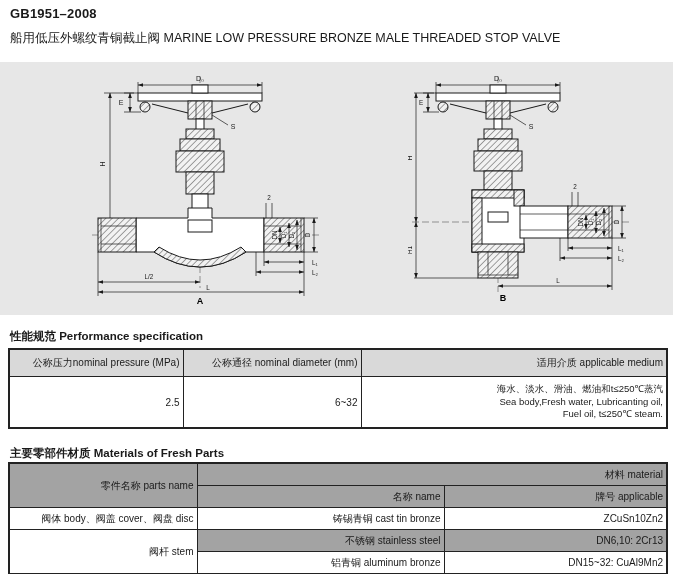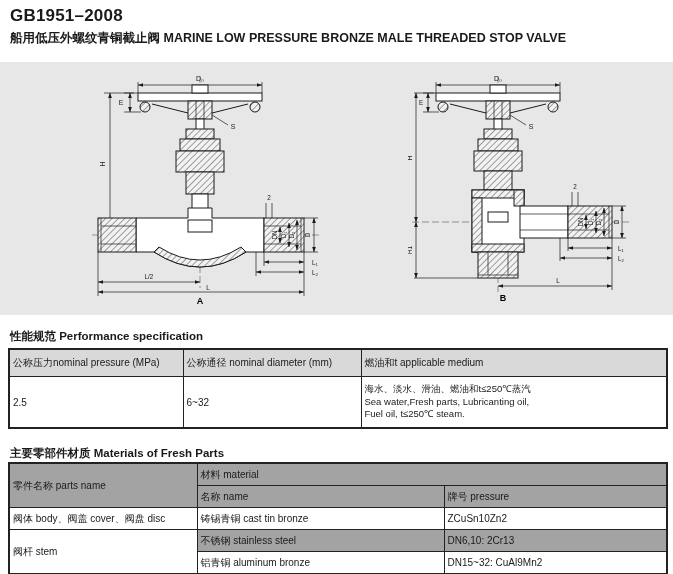--- a/index.html
+++ b/index.html
@@ -1,29 +1,29 @@
 <!DOCTYPE html>
 <html><head>
 <meta charset="utf-8">
 <style>
   html,body{margin:0;padding:0;}
   body{
     width:673px;height:574px;position:relative;background:#ffffff;
     font-family:"Liberation Sans", sans-serif;color:#1a1a1a;overflow:hidden;
   }
-  .std-code{position:absolute;left:10px;top:6px;font-size:17px;font-weight:bold;letter-spacing:.2px;}
-  .subtitle{position:absolute;left:10px;top:30px;font-size:12.5px;font-weight:bold;white-space:nowrap;}
+  .std-code{position:absolute;left:10px;top:6px;font-size:13px;font-weight:bold;letter-spacing:.2px;}
+  .subtitle{position:absolute;left:10px;top:30px;font-size:12.5px;font-weight:normal;white-space:nowrap;}
   .panel{position:absolute;left:0;top:62px;width:673px;height:253px;background:#e7e7e7;}
   .svgdraw{position:absolute;}
   .sec-head{position:absolute;left:10px;font-size:11.5px;font-weight:bold;}
   .sec1{top:329px;} .sec2{top:446px;}
   table{border-collapse:collapse;position:absolute;left:8px;table-layout:fixed;}
   .t1{top:348px;width:658px;}
   .t2{top:462px;width:658px;}
-  th,td{border:1px solid #222;font-size:10px;font-weight:normal;text-align:left;vertical-align:middle;padding:0 3px;}
+  th,td{border:1px solid #222;font-size:10px;font-weight:normal;text-align:right;vertical-align:middle;padding:0 3px;}
   table{border:2px solid #222;}
   .t1 th{height:26px;background:#d9d9d9;}
   .t1 td{height:50px;}
   .t2 th{height:21px;background:#a3a3a3;}
   .t2 td{height:21px;}
   .shaded{background:#a3a3a3;}
   .medium-cell div{line-height:1.3;font-size:9.5px;}
   
   .ln{stroke:#1a1a1a;stroke-width:1;fill:none;}
   .thin{stroke:#1a1a1a;stroke-width:.7;fill:none;}
@@ -237,30 +237,30 @@
 <table class="t1">
   <colgroup>
       <col style="width:174px">
       <col style="width:178px">
       <col style="width:306px">
     </colgroup>
   <thead>
     <tr>
       <th>公称压力nominal pressure (MPa)</th>
       <th>公称通径 nominal diameter (mm)</th>
-      <th>燃油和t applicable medium</th>
+      <th>适用介质 applicable medium</th>
     </tr>
   </thead>
   <tbody>
     <tr>
       <td>2.5</td>
       <td>6~32</td>
       <td class="medium-cell">
         <div>海水、淡水、滑油、燃油和t≤250℃蒸汽</div>
-        <div>Sea water,Fresh parts, Lubricanting oil,</div>
+        <div>Sea body,Fresh water, Lubricanting oil,</div>
         <div>Fuel oil, t≤250℃ steam.</div>
       </td>
     </tr>
   </tbody>
 </table>
 
 <div class="sec-head sec2">主要零部件材质 Materials of Fresh Parts</div>
 
 <table class="t2">
   <colgroup>
@@ -268,21 +268,21 @@
       <col style="width:247px">
       <col style="width:223px">
     </colgroup>
   <tbody>
     <tr>
       <th rowspan="2">零件名称 parts name</th>
       <th colspan="2">材料  material</th>
     </tr>
     <tr>
       <th>名称 name</th>
-      <th>牌号  pressure</th>
+      <th>牌号  applicable</th>
     </tr>
     <tr>
       <td>阀体 body、阀盖 cover、阀盘 disc</td>
       <td>铸锡青铜 cast tin bronze</td>
       <td>ZCuSn10Zn2</td>
     </tr>
     <tr>
       <td rowspan="2">阀杆 stem</td>
       <td class="shaded">不锈钢 stainless steel</td>
       <td class="shaded">DN6,10: 2Cr13</td>

